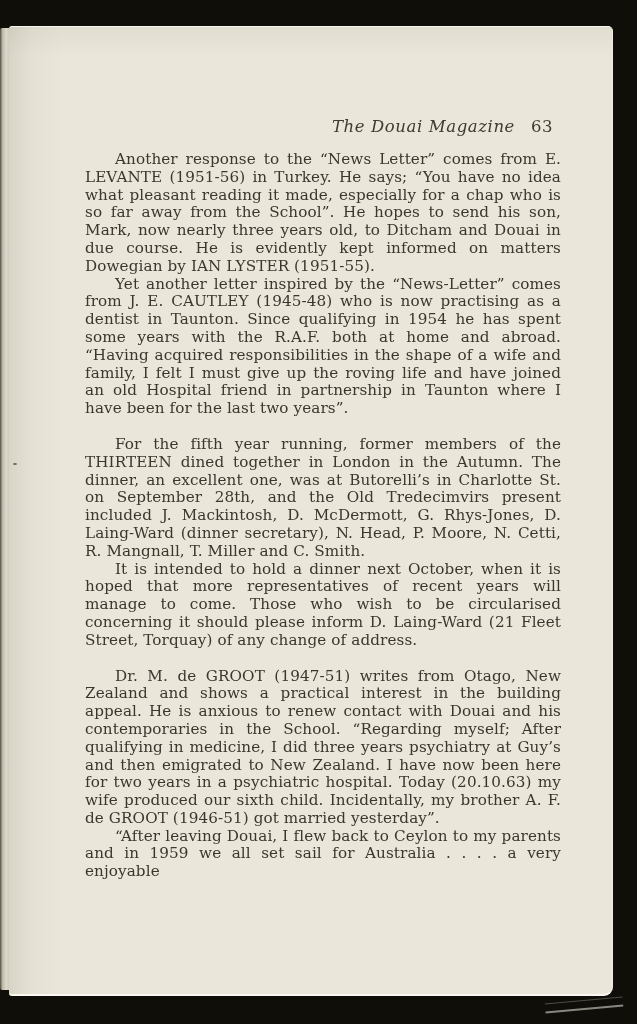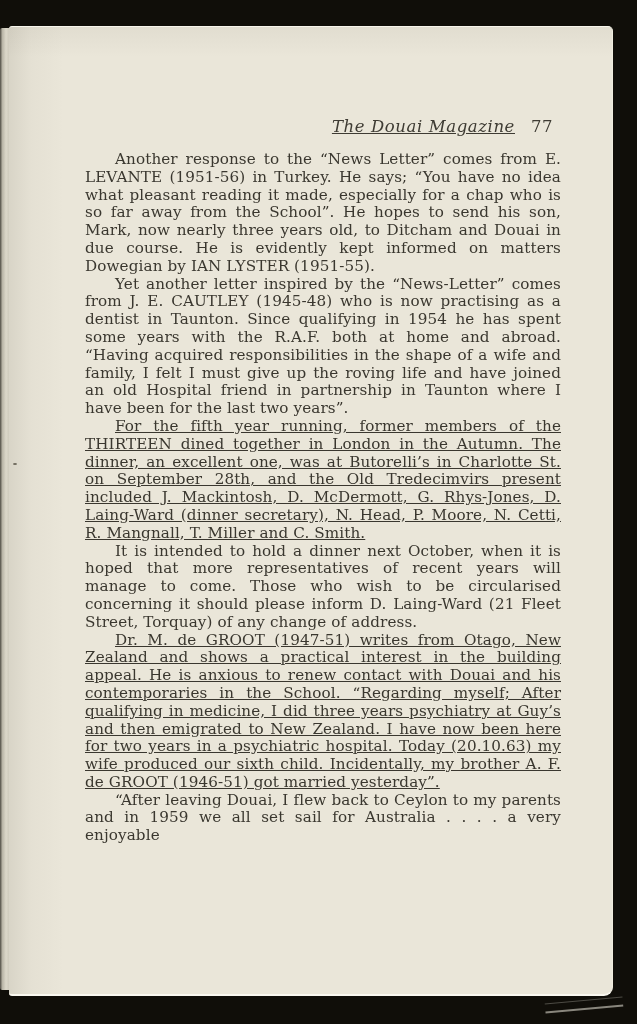--- a/index.html
+++ b/index.html
@@ -75,51 +75,50 @@
     justify-content: flex-end;
     align-items: baseline;
     font-size: 16.5px;
     color: #3e3b33;
     margin-bottom: 15px;
     padding-right: 8px;
   }
   .mag-title {
     font-style: italic;
     letter-spacing: 0.6px;
-    text-decoration: underline;
   }
   .page-num {
     margin-left: 16px;
     letter-spacing: 0.5px;
   }
   .body-text {
     font-size: 15.2px;
     line-height: 17.8px;
     color: #3a372f;
     text-align: justify;
     letter-spacing: 0.1px;
   }
   .body-text p {
     margin: 0;
     text-indent: 30px;
   }
   .body-text p.section-start {
-    text-decoration: underline;
+    margin-top: 18px;
   }
 </style>
 </head>
 <body>
 
 <div class="page-edge-stack"></div>
 
 <div class="page">
 
   <div class="running-header">
     <span class="mag-title">The Douai Magazine</span>
-    <span class="page-num">77</span>
+    <span class="page-num">63</span>
   </div>
 
   <div class="body-text">
     <p>Another response to the “News Letter” comes from E. LEVANTE (1951-56) in Turkey.  He says; “You have no idea what pleasant reading it made, especially for a chap who is so far away from the School”.  He hopes to send his son, Mark, now nearly three years old, to Ditcham and Douai in due course.  He is evidently kept informed on matters Dowegian by IAN LYSTER (1951-55).</p>
     <p>Yet another letter inspired by the “News-Letter” comes from J. E. CAUTLEY (1945-48) who is now practising as a dentist in Taunton.  Since qualifying in 1954 he has spent some years with the R.A.F. both at home and abroad.  “Having acquired responsibilities in the shape of a wife and family, I felt I must give up the roving life and have joined an old Hospital friend in partnership in Taunton where I have been for the last two years”.</p>
     <p class="section-start">For the fifth year running, former members of the THIRTEEN dined together in London in the Autumn.  The dinner, an excellent one, was at Butorelli’s in Charlotte St. on September 28th, and the Old Tredecimvirs present included J. Mackintosh, D. McDermott, G. Rhys-Jones, D. Laing-Ward (dinner secretary), N. Head, P. Moore, N. Cetti, R. Mangnall, T. Miller and C. Smith.</p>
     <p>It is intended to hold a dinner next October, when it is hoped that more representatives of recent years will manage to come.  Those who wish to be circularised concerning it should please inform D. Laing-Ward (21 Fleet Street, Torquay) of any change of address.</p>
     <p class="section-start">Dr. M. de GROOT (1947-51) writes from Otago, New Zealand and shows a practical interest in the building appeal.  He is anxious to renew contact with Douai and his contemporaries in the School.  “Regarding myself; After qualifying in medicine, I did three years psychiatry at Guy’s and then emigrated to New Zealand.  I have now been here for two years in a psychiatric hospital.  Today (20.10.63) my wife produced our sixth child.  Incidentally, my brother A. F. de GROOT (1946-51) got married yesterday”.</p>
     <p>“After leaving Douai, I flew back to Ceylon to my parents and in 1959 we all set sail for Australia . . . . a very enjoyable</p>
   </div>

